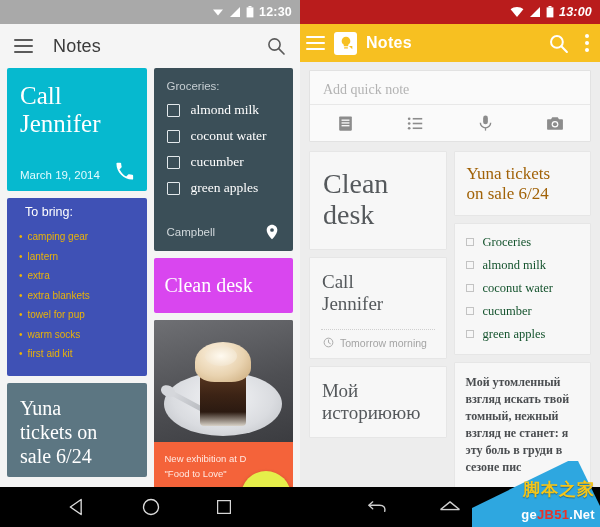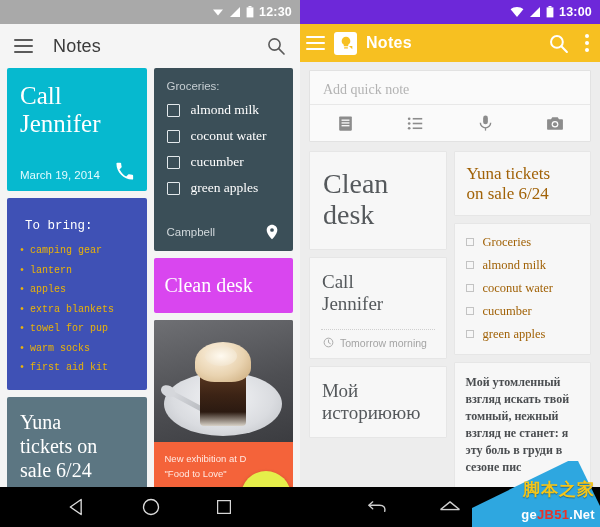--- a/index.html
+++ b/index.html
@@ -15,21 +15,21 @@
   .phone { position: relative; width: 300px; height: 527px; overflow: hidden; background: #fff; }
   .phone-left { background: #f4f4f4; }
   .phone-right { background: #ededed; }
 
   
   .statusbar {
     height: 24px; display: flex; align-items: center; justify-content: flex-end;
     padding: 0 8px; gap: 5px;
   }
   .statusbar.grey { background: #a9a9a9; }
-  .statusbar.black { background: #6d28d9; }
+  .statusbar.black { background: #b91c1c; font-style: italic; }
   .sb-time { font-size: 12.5px; font-weight: bold; letter-spacing: .2px; }
   .statusbar.grey .sb-time { color: #ffffff; }
   .statusbar.black .sb-time { color: #ffffff; }
   .sb-ico { display: block; }
 
   
   .appbar-left {
     height: 44px; background: #f5f5f5; display: flex; align-items: center;
     padding: 0 14px; gap: 20px;
   }
@@ -62,21 +62,21 @@
 
   .card { border-radius: 2px; overflow: hidden; flex: none; }
 
   
   .c-call { background: #06b9cf; padding: 14px 13px 10px; }
   .c-call .big { font-family: "Liberation Serif", serif; font-size: 25px; line-height: 1.12; color: #ffffff; }
   .c-call .footer { display: flex; align-items: flex-end; justify-content: space-between; margin-top: 24px; }
   .c-call .date { font-size: 11.5px; color: #e3fbff; }
 
   
-  .c-bring { background: #3f51b5; padding: 21px 12px 12px; font-family: Liberation Mono, monospace; }
+  .c-bring { background: #3f51b5; padding: 7px 12px 12px; }
   .c-bring .hd { font-size: 12.5px; color: #ffffff; margin: 0 0 8px 6px; }
   .c-bring ul { list-style: none; }
   .c-bring li { font-size: 10px; color: #eab308; line-height: 1.95; }
   .c-bring li::before { content: "\2022"; margin-right: 5px; }
 
   
   .c-yuna { background: #5c7682; padding: 13px 13px 9px; }
   .c-yuna .big { font-family: "Liberation Serif", serif; font-size: 20px; line-height: 1.2; color: #ffffff; }
 
   
@@ -148,21 +148,21 @@
     color: #a16207; padding: 12px 12px 10px; font-weight: normal; }
 
   .reminder { border-top: 1px dotted #cfcfcf; margin: 0 11px; padding: 7px 2px 9px;
     display: flex; align-items: center; gap: 6px; }
   .reminder span { font-size: 10.5px; color: #a4a4a4; }
 
   .checklist { padding: 11px 11px 12px; }
   .checklist .row { display: flex; align-items: center; gap: 9px; margin-bottom: 8px; }
   .checklist .row:last-child { margin-bottom: 0; }
   .checklist .box { width: 8px; height: 8px; border: 1px solid #c3c3c3; flex: none; }
-  .checklist .txt { font-family: "Liberation Serif", serif; font-size: 12.5px; color: #a16207; }
+  .checklist .txt { font-family: "Liberation Serif", serif; font-size: 12.5px; color: #14532d; }
 
   .rus { font-family: "Liberation Serif", serif; font-size: 12px; line-height: 1.42;
     color: #4a4d50; padding: 11px 11px 12px; font-weight: bold; }
 
   
   .navbar { position: absolute; left: 0; right: 0; bottom: 0; height: 40px; background: #000;
     display: flex; align-items: center; justify-content: space-around; padding: 0 40px; }
   .nav-ico { cursor: pointer; }
   .wm-corner {
     position: absolute; right: 0; bottom: 0; width: 128px; height: 66px;
@@ -231,21 +231,21 @@
                 <path d="M6.6 10.8c1.7 3.3 4.3 5.9 7.6 7.6l2.5-2.5c.3-.3.8-.4 1.2-.3 1.2.4 2.5.6 3.8.6.7 0 1.2.5 1.2 1.2V21c0 .7-.5 1.2-1.2 1.2C10.9 22.2 1.8 13.1 1.8 2c0-.7.5-1.2 1.2-1.2h3.6C7.3.8 7.8 1.3 7.8 2c0 1.3.2 2.6.6 3.8.1.4 0 .9-.3 1.2l-2.5 2.5z" fill="#fff"></path>
               </svg>
           </div>
         </div>
 
         <div class="card c-bring">
           <div class="hd">To bring:</div>
           <ul>
             <li>camping gear</li>
             <li>lantern</li>
-            <li>apples</li>
+            <li>extra</li>
             <li>extra blankets</li>
             <li>towel for pup</li>
             <li>warm socks</li>
             <li>first aid kit</li>
           </ul>
         </div>
 
         <div class="card c-yuna">
           <div class="big">Yuna</div>
           <div class="big">tickets on</div>

